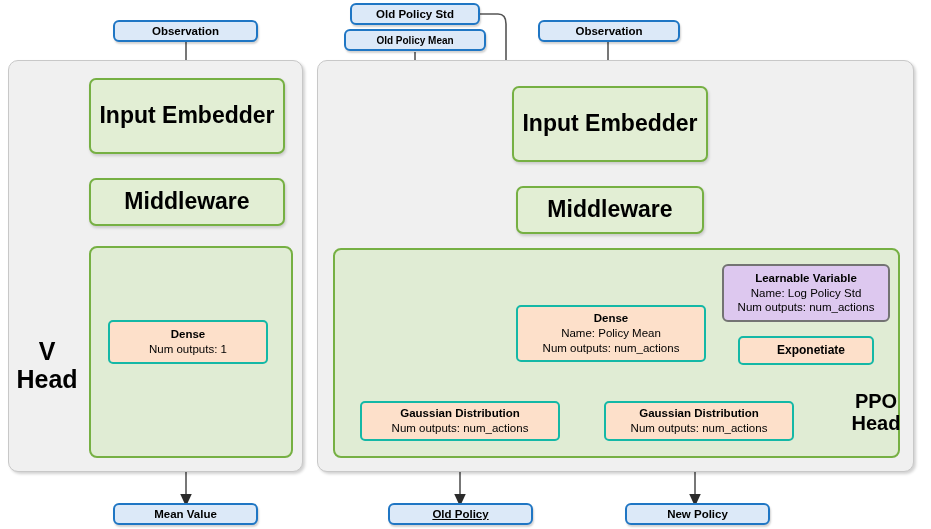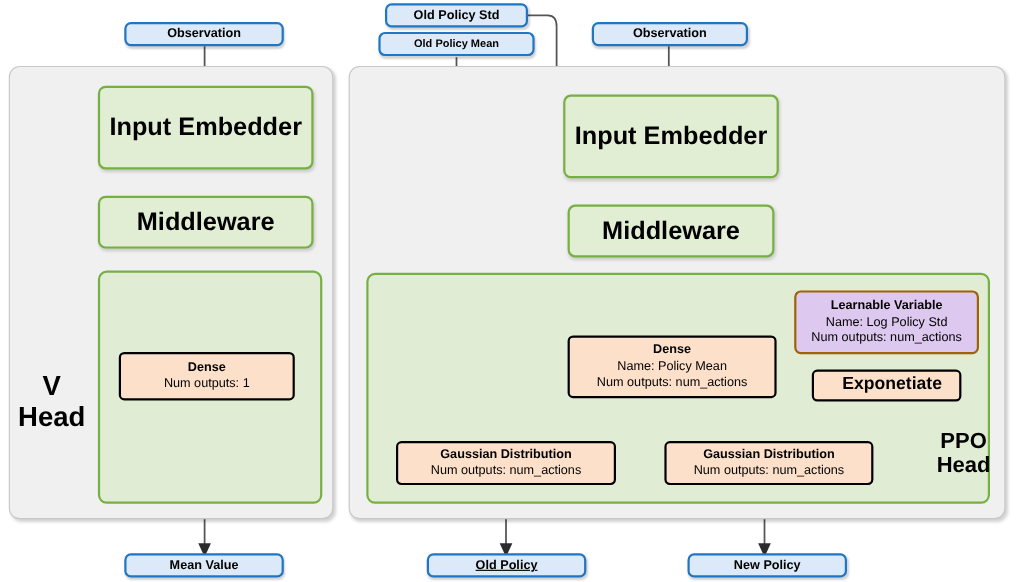--- a/index.html
+++ b/index.html
@@ -21,29 +21,29 @@
   
   .green-box{
     position:absolute;background:#e2eed4;border:2px solid #76b043;
     border-radius:7px;box-sizing:border-box;
     display:flex;align-items:center;justify-content:center;
     font-weight:bold;color:#000;box-shadow:1px 2px 3px rgba(0,0,0,0.16);
     text-align:center;line-height:1.1;
   }
   
   .orange-box{
-    position:absolute;background:#fde0ca;border:2px solid #000000;
+    position:absolute;background:#fde0ca;border:2px solid #14b8a6;
     border-radius:5px;box-sizing:border-box;
     display:flex;flex-direction:column;align-items:center;justify-content:center;
     color:#000;text-align:center;line-height:1.28;
   }
   .orange-box .ttl{font-weight:bold;}
   
   .purple-box{
-    position:absolute;background:#ddc8ef;border:2px solid #a16207;
+    position:absolute;background:#ddc8ef;border:2px solid #737373;
     border-radius:6px;box-sizing:border-box;
     display:flex;flex-direction:column;align-items:center;justify-content:center;
     color:#000;text-align:center;line-height:1.28;
   }
   .purple-box .ttl{font-weight:bold;}
   
   .blue-pill{
     position:absolute;background:#dce9f8;border:2px solid #1f76c4;
     border-radius:6px;box-sizing:border-box;
     display:flex;align-items:center;justify-content:center;
@@ -140,21 +140,21 @@
     <div>Name: Policy Mean</div>
     <div>Num outputs: num_actions</div>
   </div>
 
   <div class="purple-box" style="left:722px;top:264px;width:168px;height:58px;font-size:11.5px;">
     <div class="ttl">Learnable Variable</div>
     <div>Name: Log Policy Std</div>
     <div>Num outputs: num_actions</div>
   </div>
 
-  <div class="orange-box" style="left:738px;top:336px;width:136px;height:29px;font-size:16px;padding-left:10px;">
+  <div class="orange-box" style="left:738px;top:336px;width:136px;height:29px;font-size:12px;padding-left:10px;">
     <div class="ttl">Exponetiate</div>
   </div>
 
   <div class="orange-box" style="left:360px;top:401px;width:200px;height:40px;font-size:11.5px;">
     <div class="ttl">Gaussian Distribution</div>
     <div>Num outputs: num_actions</div>
   </div>
 
   <div class="orange-box" style="left:604px;top:401px;width:190px;height:40px;font-size:11.5px;">
     <div class="ttl">Gaussian Distribution</div>

